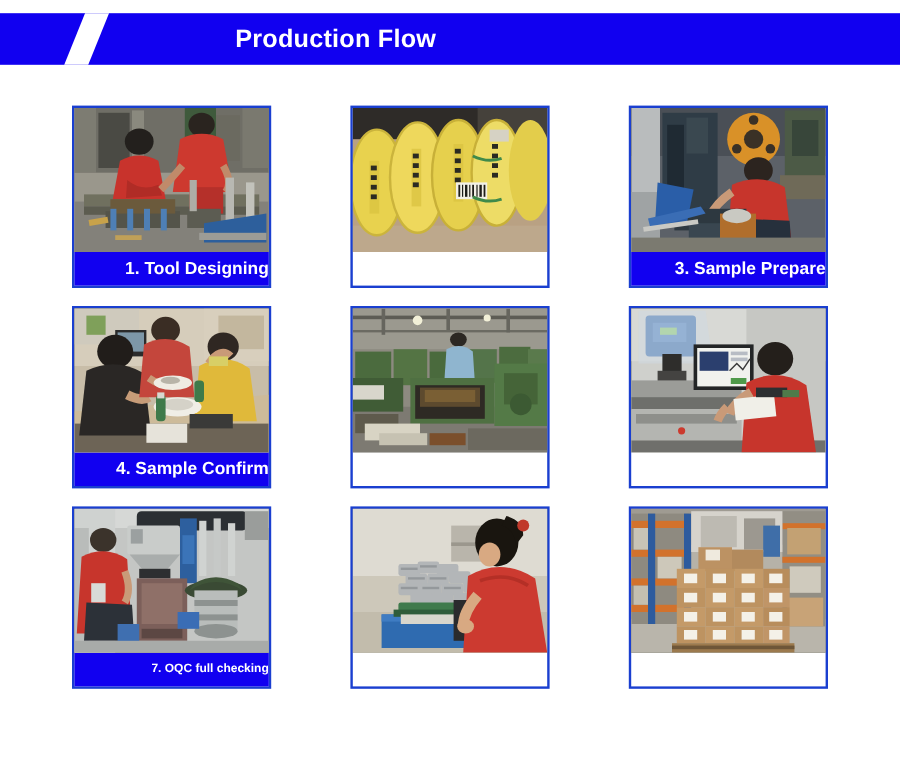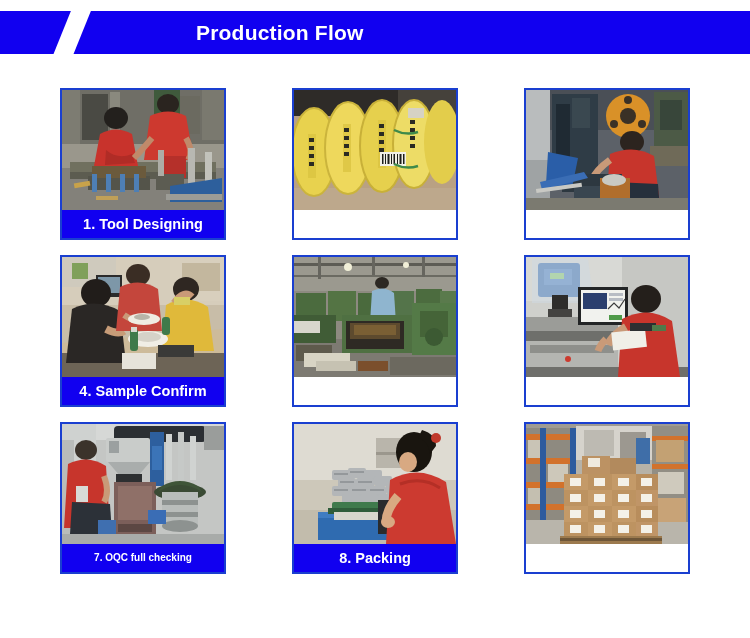--- a/index.html
+++ b/index.html
@@ -77,21 +77,21 @@
     width: 162px;
     height: 120px;
   }
   .card-caption {
     height: 28px;
     line-height: 28px;
     background: #1100f0;
     color: #ffffff;
     font-size: 14.5px;
     font-weight: bold;
-    text-align: center;
+    text-align: right;
     white-space: nowrap;
     overflow: hidden;
   }
   .card-caption.sm { font-size: 10px; }
 </style>
 </head>
 <body>
 
 <div class="banner">
   <div class="banner-slash"></div>
@@ -242,20 +242,21 @@
         <rect x="48" y="96" width="40" height="14" fill="#394650"></rect>
         <rect x="74" y="88" width="30" height="22" fill="#b06e2c"></rect>
         <ellipse cx="88" cy="90" rx="12" ry="6" fill="#c9c9c2"></ellipse>
 
         <path d="M22 62 l30 6 l-6 30 l-26 -4 z" fill="#2a5ea8"></path>
         <path d="M14 92 l44 -10 l4 6 l-46 12 z" fill="#3a6db5"></path>
         <rect x="10" y="96" width="46" height="4" fill="#c9c9c4" transform="rotate(-8 32 98)"></rect>
         <rect x="0" y="108" width="162" height="12" fill="#7b7a70"></rect>
       </svg>
     </div>
+    <div class="card-caption">3. Sample Prepare</div>
   </div>
 
   <div class="card">
     <div class="card-photo">
       <svg viewBox="0 0 162 120" preserveAspectRatio="none">
         <rect width="162" height="120" fill="#c8bda8"></rect>
         <rect x="0" y="0" width="162" height="48" fill="#d6cdbb"></rect>
         <rect x="0" y="0" width="54" height="30" fill="#cfcabd"></rect>
         <rect x="10" y="6" width="16" height="16" fill="#7fa05a"></rect>
         <rect x="34" y="18" width="26" height="22" fill="#2b2b2b"></rect>
@@ -479,21 +480,20 @@
         <ellipse cx="120" cy="28" rx="18" ry="20" fill="#19150f"></ellipse>
         <path d="M128 6 q14 4 14 16 l-6 8 q-2 -14 -12 -16 z" fill="#19150f"></path>
         <circle cx="142" cy="14" r="5" fill="#c0392b"></circle>
         <ellipse cx="114" cy="38" rx="9" ry="10" fill="#d8a982"></ellipse>
         <path d="M96 56 q28 -16 56 2 l10 62 h-70 z" fill="#cc3a30"></path>
         <path d="M106 60 q22 -8 40 4" stroke="#b42f26" stroke-width="3" fill="none"></path>
         <path d="M104 72 q-12 14 -12 26" stroke="#d8a982" stroke-width="9" fill="none"></path>
         <ellipse cx="94" cy="98" rx="7" ry="6" fill="#d8a982"></ellipse>
       </svg>
     </div>
-    <div class="card-caption">8. Packing</div>
   </div>
 
   <div class="card">
     <div class="card-photo">
       <svg viewBox="0 0 162 120" preserveAspectRatio="none">
         <rect width="162" height="120" fill="#b6b2a8"></rect>
         <rect x="0" y="0" width="162" height="30" fill="#9f9b92"></rect>
         <rect x="0" y="92" width="162" height="28" fill="#b9b5ab"></rect>
 
         <rect x="0" y="4" width="48" height="92" fill="#8e8a80"></rect>

